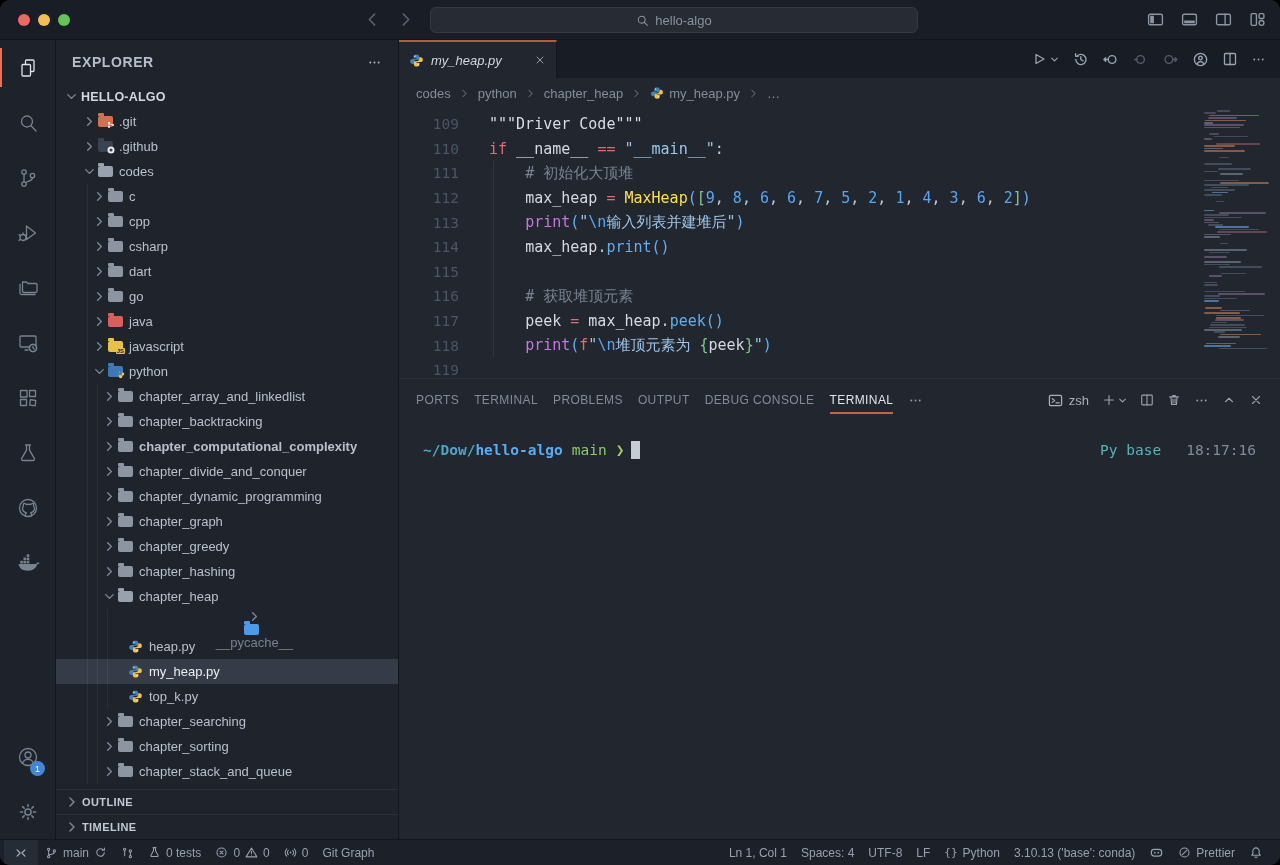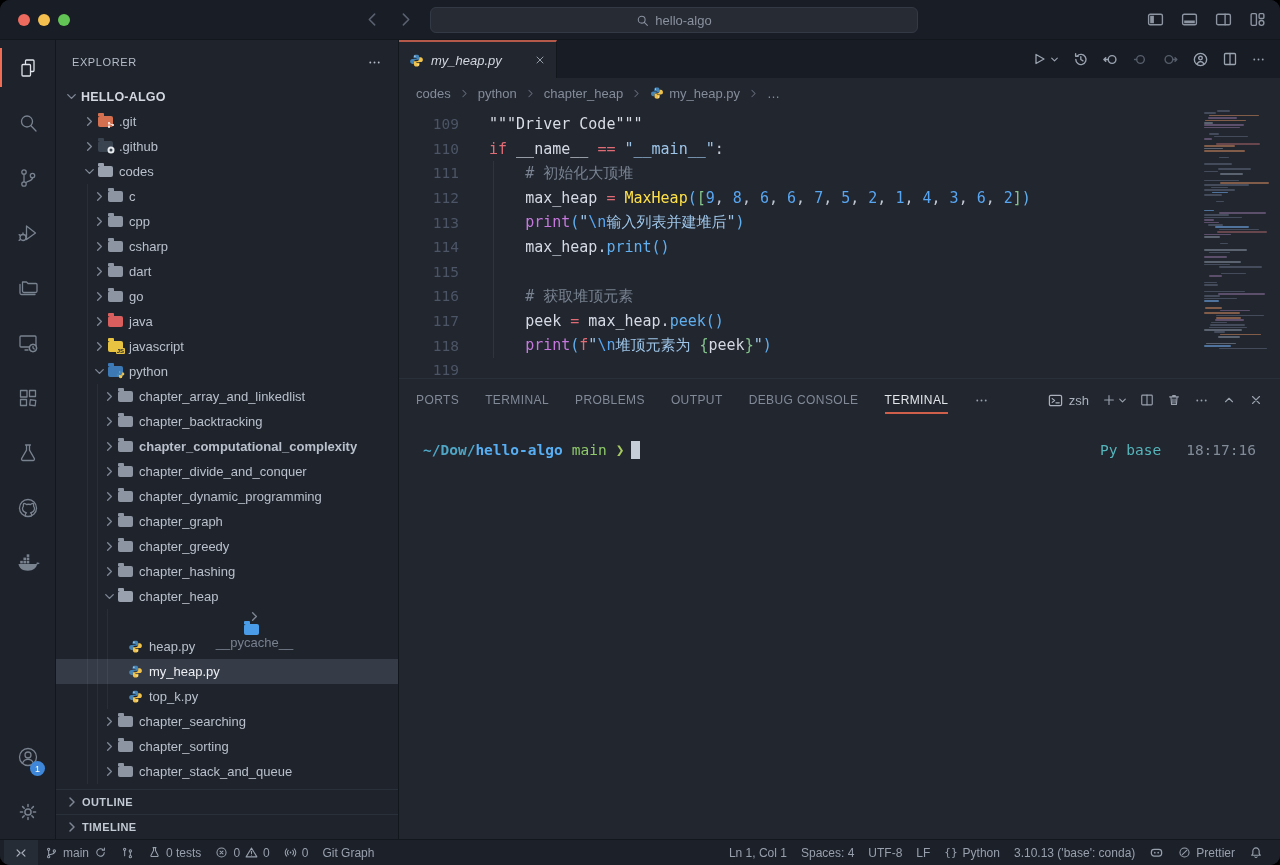--- a/index.html
+++ b/index.html
@@ -39,21 +39,21 @@
   .activitybar{width:56px;background:var(--bg-activity);border-right:1px solid var(--border);display:flex;flex-direction:column;flex:none;}
   .ab-item{height:55px;display:flex;align-items:center;justify-content:center;color:#79828f;position:relative;}
   .ab-item.active{color:#e0e4ea;}
   .ab-item.active::before{content:"";position:absolute;left:0;top:8px;bottom:8px;width:2px;background:#ef6c55;}
   .ab-badge{position:absolute;right:10px;bottom:8px;background:#3f87d8;color:#fff;font-size:9px;min-width:15px;height:15px;border-radius:8px;display:flex;align-items:center;justify-content:center;}
   .ab-spacer{flex:1;}
 
   
   .sidebar{width:343px;background:var(--bg-side);border-right:1px solid var(--border);display:flex;flex-direction:column;flex:none;}
   .side-header{height:44px;flex:none;display:flex;align-items:center;justify-content:space-between;padding:0 16px;color:#b6bdc8;}
-  .side-header .t{font-size:11px;letter-spacing:.6px;font-weight:400;}
+  .side-header .t{font-size:14px;letter-spacing:.6px;font-weight:700;}
   .tree{flex:1;position:relative;overflow:hidden;}
   .trow{height:25px;display:flex;align-items:center;font-size:13px;color:#b9c0cb;cursor:pointer;white-space:nowrap;}
   .trow .chev{width:18px;flex:none;display:flex;justify-content:center;color:#7e8694;}
   .trow .fic-wrap{width:20px;flex:none;display:flex;align-items:center;}
   .trow .lbl{margin-left:1px;}
   .trow.selected{background:#353c48;}
   .trow.selected .lbl{color:#eceef2;}
   .trow.root .lbl{font-weight:700;font-size:12.5px;color:#d2d7e0;letter-spacing:.2px;}
   .trow.dim .lbl{color:#79818f;}
   .guide{position:absolute;width:1px;background:rgba(255,255,255,.055);}
@@ -85,21 +85,21 @@
   .tok-doc{color:#d8dde6}.tok-kw{color:#e06c75}.tok-op{color:#e06c75}.tok-var{color:#d4d9e3}
   .tok-pl{color:#c3c9d4}.tok-str{color:#9ec5e8}.tok-esc{color:#58a6f2}.tok-num{color:#58a6f2}
   .tok-cls{color:#fde047}.tok-fn{color:#61afef}.tok-bi{color:#c678dd}.tok-cmt{color:#788290}
   .tok-pb{color:#61afef}.tok-sb{color:#86c48d}.tok-fb{color:#86c48d}
   .indent-guide{position:absolute;left:94px;top:53px;height:197px;width:1px;background:rgba(255,255,255,.07);}
   .minimap{position:absolute;right:6px;top:2px;width:72px;height:244px;}
   .mm-bar{position:absolute;height:1.7px;border-radius:1px;}
 
   
   .panel{flex:1;border-top:1px solid var(--border-soft);background:var(--bg-editor);display:flex;flex-direction:column;min-height:0;}
-  .panel-tabs{height:42px;flex:none;display:flex;align-items:center;padding:0 17px;gap:26px;}
+  .panel-tabs{height:42px;flex:none;display:flex;align-items:center;padding:0 17px;gap:15px;}
   .ptab{font-size:12px;letter-spacing:.4px;color:#828a98;height:100%;display:flex;align-items:center;position:relative;cursor:pointer;}
   .ptab.active{color:#e2e5ea;}
   .ptab.active::after{content:"";position:absolute;left:0;right:0;bottom:7px;height:2px;background:var(--accent);}
   .ptab-more{color:#9aa1ad;display:flex;}
   .panel-actions{margin-left:auto;display:flex;align-items:center;gap:13px;color:#9aa1ad;}
   .shell-item{display:flex;align-items:center;gap:6px;font-size:13px;color:#aab1bc;}
   .terminal{flex:1;font-family:"DejaVu Sans Mono",monospace;font-size:14.5px;padding:20px 24px 0 24px;}
   .term-line{display:flex;align-items:center;}
   .t-path{color:#4fa6c5;font-weight:700;}
   .t-repo{color:#57aef2;font-weight:700;}

